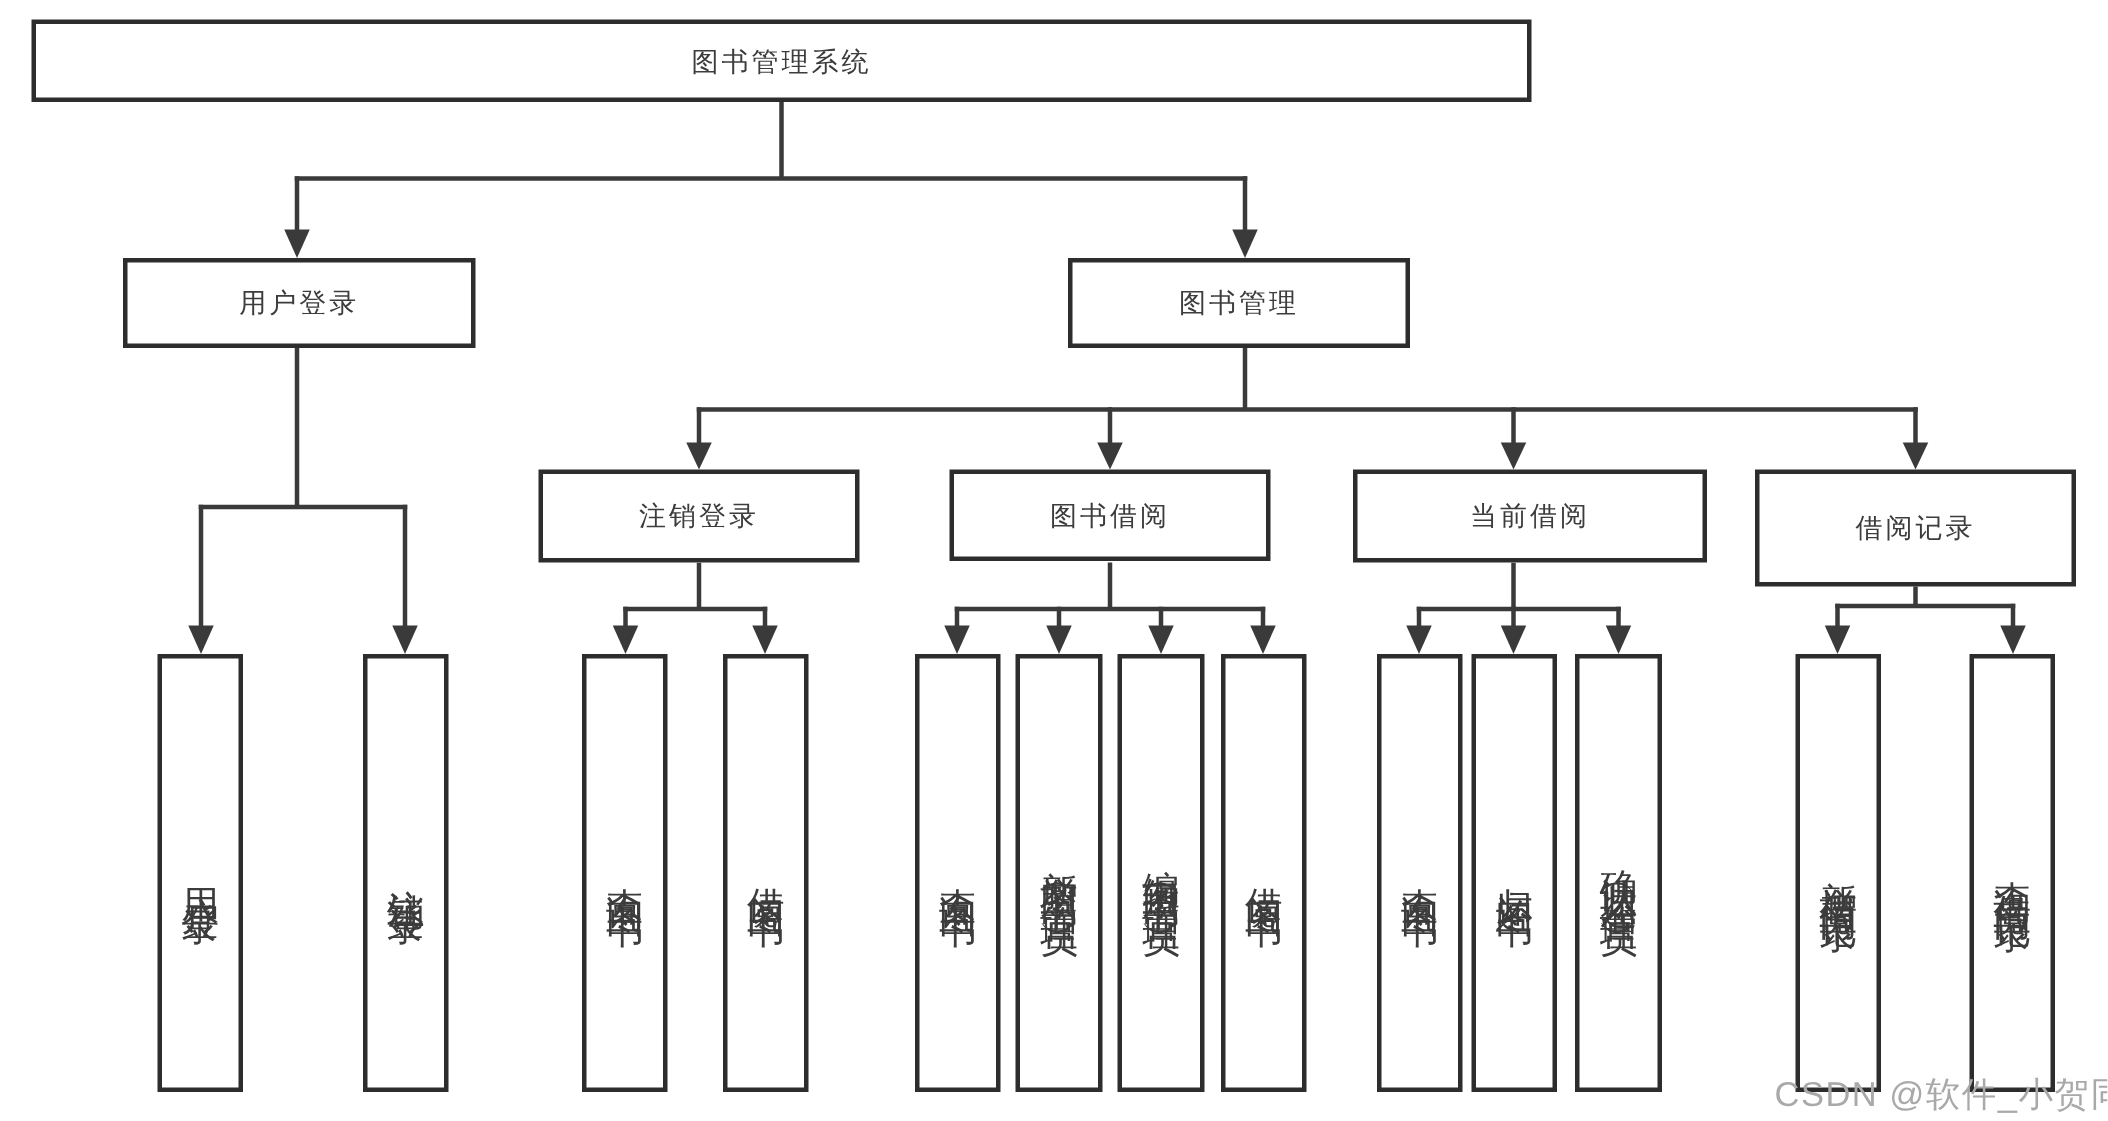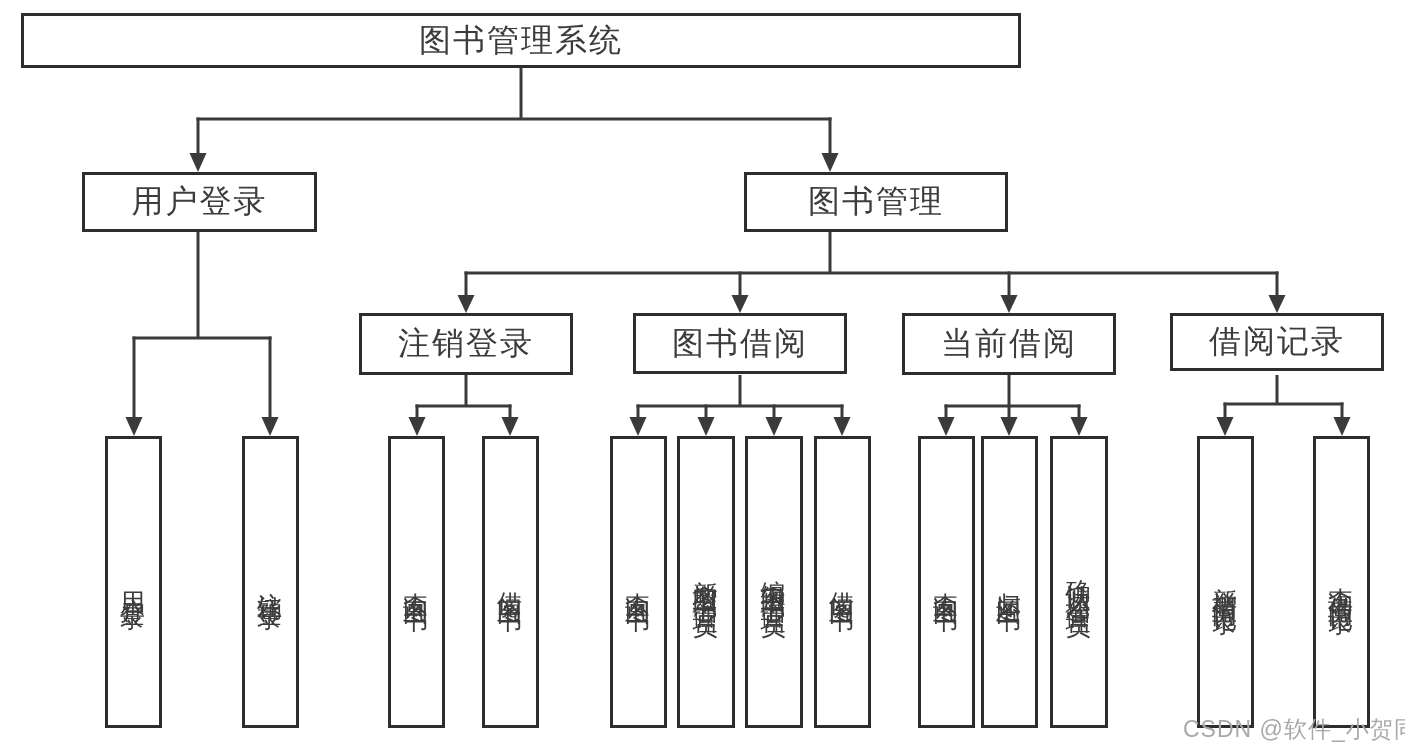--- a/index.html
+++ b/index.html
@@ -29,21 +29,21 @@
   .node {
     position: absolute;
     box-sizing: border-box;
     background: var(--background);
     border: 3px solid var(--border);
     display: flex;
     align-items: center;
     justify-content: center;
   }
   .hlabel {
-    font-size: 32px;
+    font-size: 18px;
     letter-spacing: 2px;
     color: var(--text);
     white-space: nowrap;
   }
   .vtext {
     writing-mode: vertical-rl;
     text-orientation: mixed;
     font-size: 25px;
     letter-spacing: 5px;
     color: var(--text);
@@ -126,34 +126,34 @@
     <path class="tri" d="M1333.5 417 L1350.5 417 L1342 436 Z"></path>
   </svg>
 
   <div class="node" style="left:21px; top:13px; width:1000px; height:55px;">
     <span class="hlabel">图书管理系统</span>
   </div>
 
   <div class="node" style="left:82px; top:172px; width:235px; height:60px;">
     <span class="hlabel">用户登录</span>
   </div>
-  <div class="node" style="left:712px; top:172px; width:264px; height:60px;margin-left:32px;">
+  <div class="node" style="left:712px; top:172px; width:228px; height:60px;">
     <span class="hlabel">图书管理</span>
   </div>
 
   <div class="node" style="left:359px; top:313px; width:214px; height:62px;">
     <span class="hlabel">注销登录</span>
   </div>
   <div class="node" style="left:633px; top:313px; width:214px; height:61px;">
     <span class="hlabel">图书借阅</span>
   </div>
-  <div class="node" style="left:902px; top:313px; width:214px; height:62px;font-family:Liberation Serif, serif;">
+  <div class="node" style="left:902px; top:313px; width:236px; height:62px;font-family:Liberation Serif, serif;">
     <span class="hlabel">当前借阅</span>
   </div>
-  <div class="node" style="left:1170px; top:313px; width:214px; height:58px;">
+  <div class="node" style="left:1170px; top:313px; width:214px; height:78px;">
     <span class="hlabel">借阅记录</span>
   </div>
 
   <div class="node" style="left:105px; top:436px; width:57px; height:292px;">
     <span class="vtext">用户登录</span>
   </div>
   <div class="node" style="left:242px; top:436px; width:57px; height:292px;">
     <span class="vtext">注销登录</span>
   </div>
 

